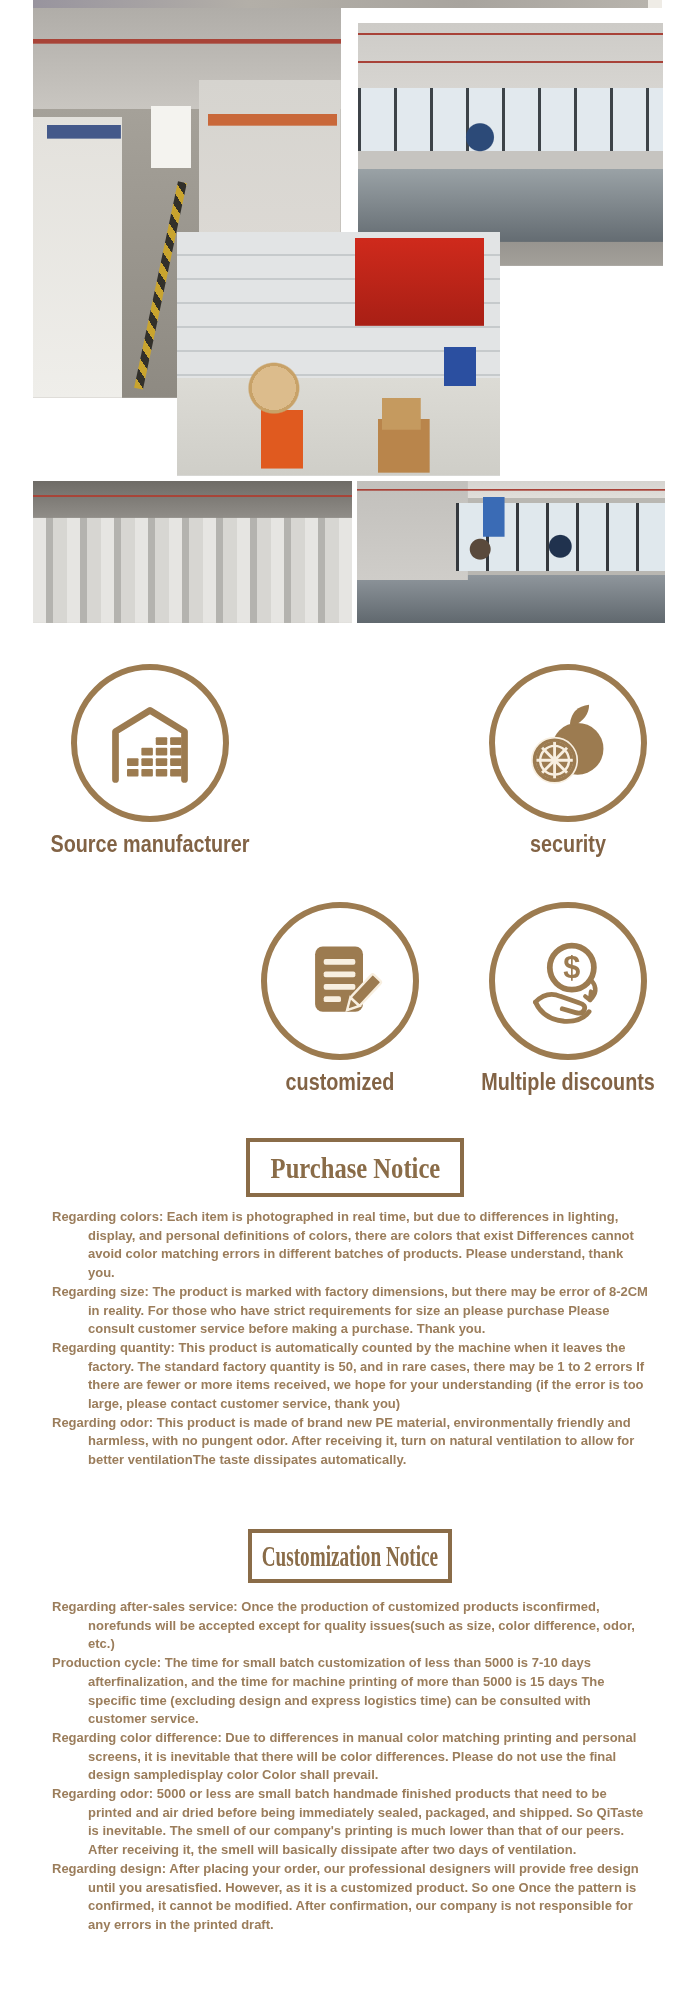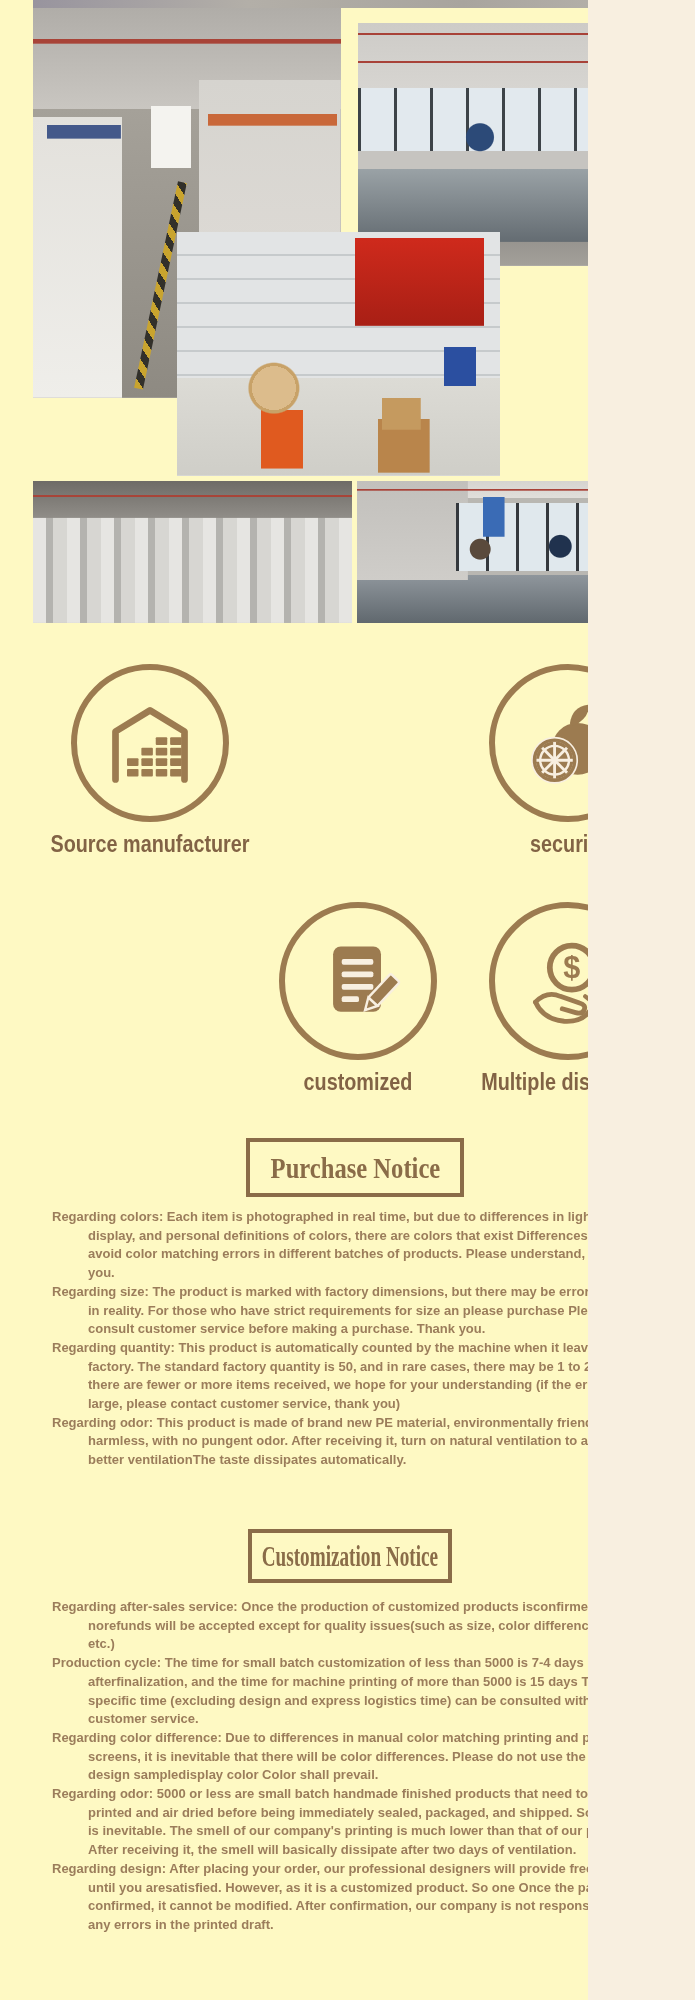--- a/index.html
+++ b/index.html
@@ -1,16 +1,16 @@
 <!DOCTYPE html>
 <html><head>
 <meta charset="utf-8">
 <style>
   html,body{margin:0;padding:0;background:#f8efe0;}
-  .canvas{position:relative;width:588px;height:2000px;background:#fef9c3;overflow:hidden;
+  .canvas{position:relative;width:695px;height:2000px;background:#ffffff;overflow:hidden;
           font-family:"Liberation Sans",sans-serif;}
 
   
   .top-strip{position:absolute;left:33px;top:0;width:615px;height:8px;
     background:linear-gradient(90deg,#98949e,#b3afa8 35%,#a8a49e 70%,#b7b3ac);}
   .top-strip-white{position:absolute;left:648px;top:0;width:14px;height:8px;background:#efece6;}
   .photo{position:absolute;background-repeat:no-repeat;}
 
   .photo-a{left:33px;top:8px;width:308px;height:390px;background-color:#b5b2ad;
     background-image:
@@ -70,21 +70,21 @@
       repeating-linear-gradient(90deg,#34383d 0 3px,#e0e8ed 3px 30px),
       linear-gradient(180deg,#c2c0bc,#cfcdc9),
       linear-gradient(180deg,#d6d4d0,#e0deda),
       linear-gradient(180deg,#8f969c,#60686e);
     background-position:0 0,0 0,44% 16%,0 6%,100% 30%,0 0,0 0,0 100%;
     background-size:100% 100%,100% 100%,7% 28%,100% 1.2%,68% 48%,36% 70%,100% 12%,100% 34%;}
 
   
   .feature{position:absolute;width:240px;text-align:center;}
   .f1{left:30px;top:664px}.f2{left:238px;top:664px}.f3{left:448px;top:664px}
-  .f4{left:30px;top:902px}.f5{left:238px;top:902px}.f6{left:448px;top:902px}
+  .f4{left:30px;top:902px}.f5{left:220px;top:902px}.f6{left:448px;top:902px}
   .fcircle{width:146px;height:146px;border:6px solid #9c7b50;border-radius:50%;
     margin:0 auto;display:flex;align-items:center;justify-content:center;}
   .flabel{margin-top:9px;font-size:23px;font-weight:bold;color:#826345;
     transform:scaleX(.86);white-space:nowrap;}
 
   
   .notice-box{position:absolute;border:4px solid #8a6c48;
     display:flex;align-items:center;justify-content:center;font-family:Liberation Serif, serif;}
   .pbox{left:246px;top:1138px;width:210px;height:51px;}
   .cbox{left:248px;top:1529px;width:196px;height:46px;justify-content:center;}
@@ -196,19 +196,19 @@
     <p>Regarding size: The product is marked with factory dimensions, but there may be error of 8-2CM in reality. For those who have strict requirements for size an please purchase Please consult customer service before making a purchase. Thank you.</p>
     <p>Regarding quantity: This product is automatically counted by the machine when it leaves the factory. The standard factory quantity is 50, and in rare cases, there may be 1 to 2 errors If there are fewer or more items received, we hope for your understanding (if the error is too large, please contact customer service, thank you)</p>
     <p>Regarding odor: This product is made of brand new PE material, environmentally friendly and harmless, with no pungent odor. After receiving it, turn on natural ventilation to allow for better ventilationThe taste dissipates automatically.</p>
   </div>
 
   <div class="notice-box cbox">
     <span class="notice-title">Customization Notice</span>
   </div>
   <div class="notice-text ctext">
     <p>Regarding after-sales service: Once the production of customized products isconfirmed, norefunds will be accepted except for quality issues(such as size, color difference, odor, etc.)</p>
-    <p>Production cycle: The time for small batch customization of less than 5000 is 7-4 days afterfinalization, and the time for machine printing of more than 5000 is 15 days The specific time (excluding design and express logistics time) can be consulted with customer service.</p>
+    <p>Production cycle: The time for small batch customization of less than 5000 is 7-10 days afterfinalization, and the time for machine printing of more than 5000 is 15 days The specific time (excluding design and express logistics time) can be consulted with customer service.</p>
     <p>Regarding color difference: Due to differences in manual color matching printing and personal screens, it is inevitable that there will be color differences. Please do not use the final design sampledisplay color Color shall prevail.</p>
     <p>Regarding odor: 5000 or less are small batch handmade finished products that need to be printed and air dried before being immediately sealed, packaged, and shipped. So QiTaste is inevitable. The smell of our company's printing is much lower than that of our peers. After receiving it, the smell will basically dissipate after two days of ventilation.</p>
     <p>Regarding design: After placing your order, our professional designers will provide free design until you aresatisfied. However, as it is a customized product. So one Once the pattern is confirmed, it cannot be modified. After confirmation, our company is not responsible for any errors in the printed draft.</p>
   </div>
 
 </div>
 
 </body></html>

